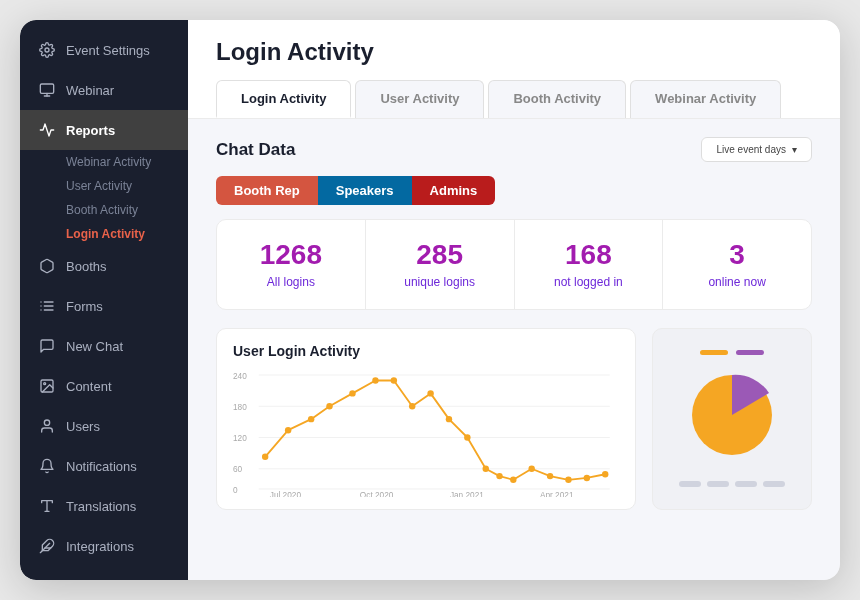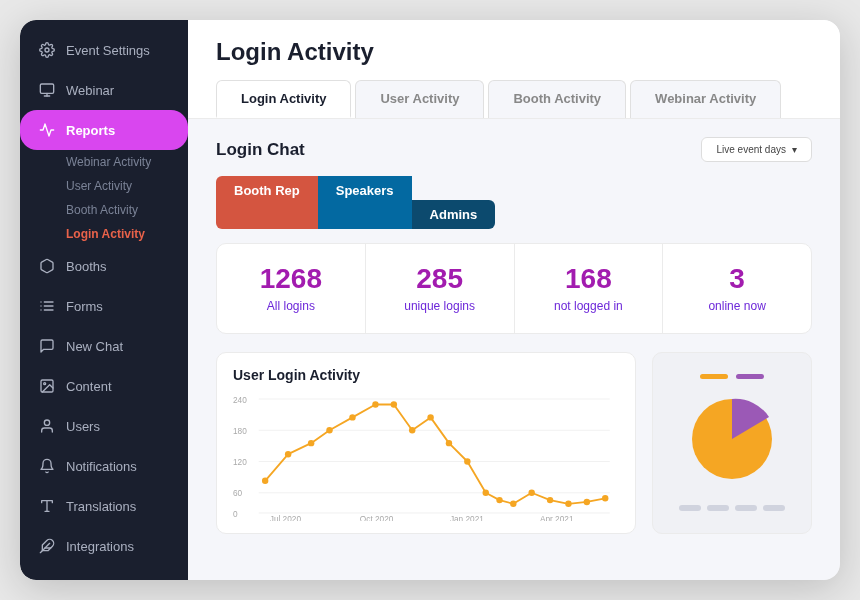--- a/index.html
+++ b/index.html
@@ -50,23 +50,22 @@
       align-items: center;
       gap: 10px;
       padding: 11px 18px;
       cursor: pointer;
       font-size: 13px;
       color: #aab0c0;
       border-radius: 0;
       transition: background 0.15s;
     }
     .sidebar-item.active {
-      background: #d946ef;
+      background: #404040;
       color: #fff;
-      border-radius: 17px;
     }
     .sidebar-item .icon {
       width: 18px;
       height: 18px;
       display: flex;
       align-items: center;
       justify-content: center;
       flex-shrink: 0;
     }
     .sidebar-item .label { font-weight: 500; }
@@ -400,31 +399,31 @@
         <div class="tab active">Login Activity</div>
         <div class="tab">User Activity</div>
         <div class="tab">Booth Activity</div>
         <div class="tab">Webinar Activity</div>
       </div>
     </div>
 
     <div class="content-area">
 
       <div class="section-header">
-        <span class="section-title">Login Chat</span>
+        <span class="section-title">Chat Data</span>
         <button class="dropdown-btn">
           <span>Live event days</span>
           <span>▾</span>
         </button>
       </div>
 
       <div class="filter-tabs">
         <div class="filter-tab" style="background:#d45540;">Booth Rep</div>
         <div class="filter-tab" style="background:#0369a1;">Speakers</div>
-        <div class="filter-tab" style="background:#0c4a6e;margin-top:24px;">Admins</div>
+        <div class="filter-tab" style="background:#b91c1c;">Admins</div>
       </div>
 
       <div class="stats-row">
         <div class="stat-card">
           <div class="stat-number">1268</div>
           <div class="stat-label">All logins</div>
         </div>
         <div class="stat-card">
           <div class="stat-number">285</div>
           <div class="stat-label">unique logins</div>

